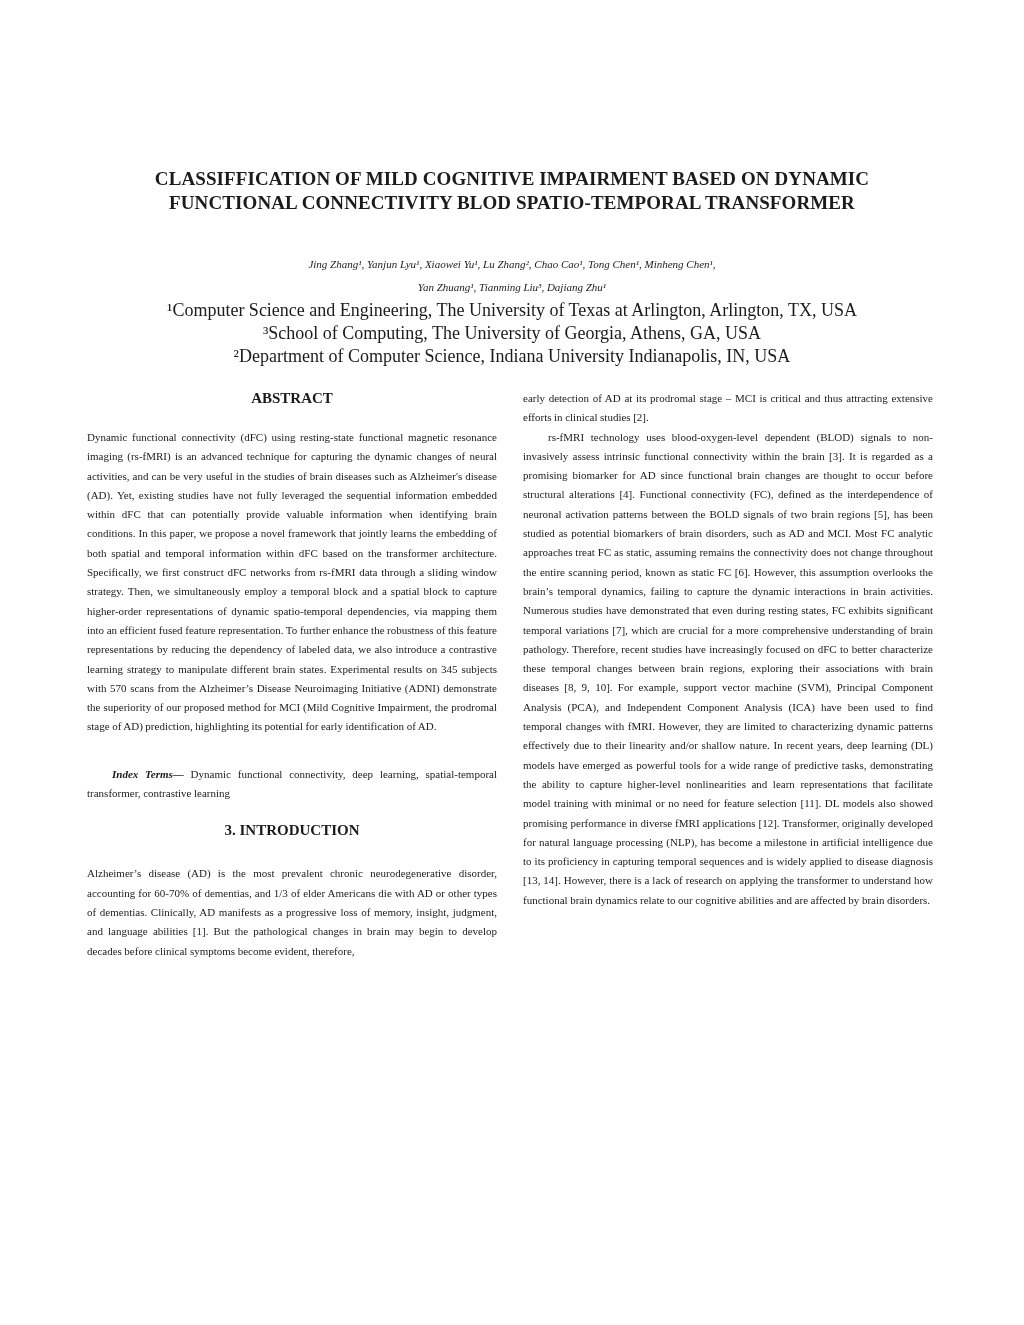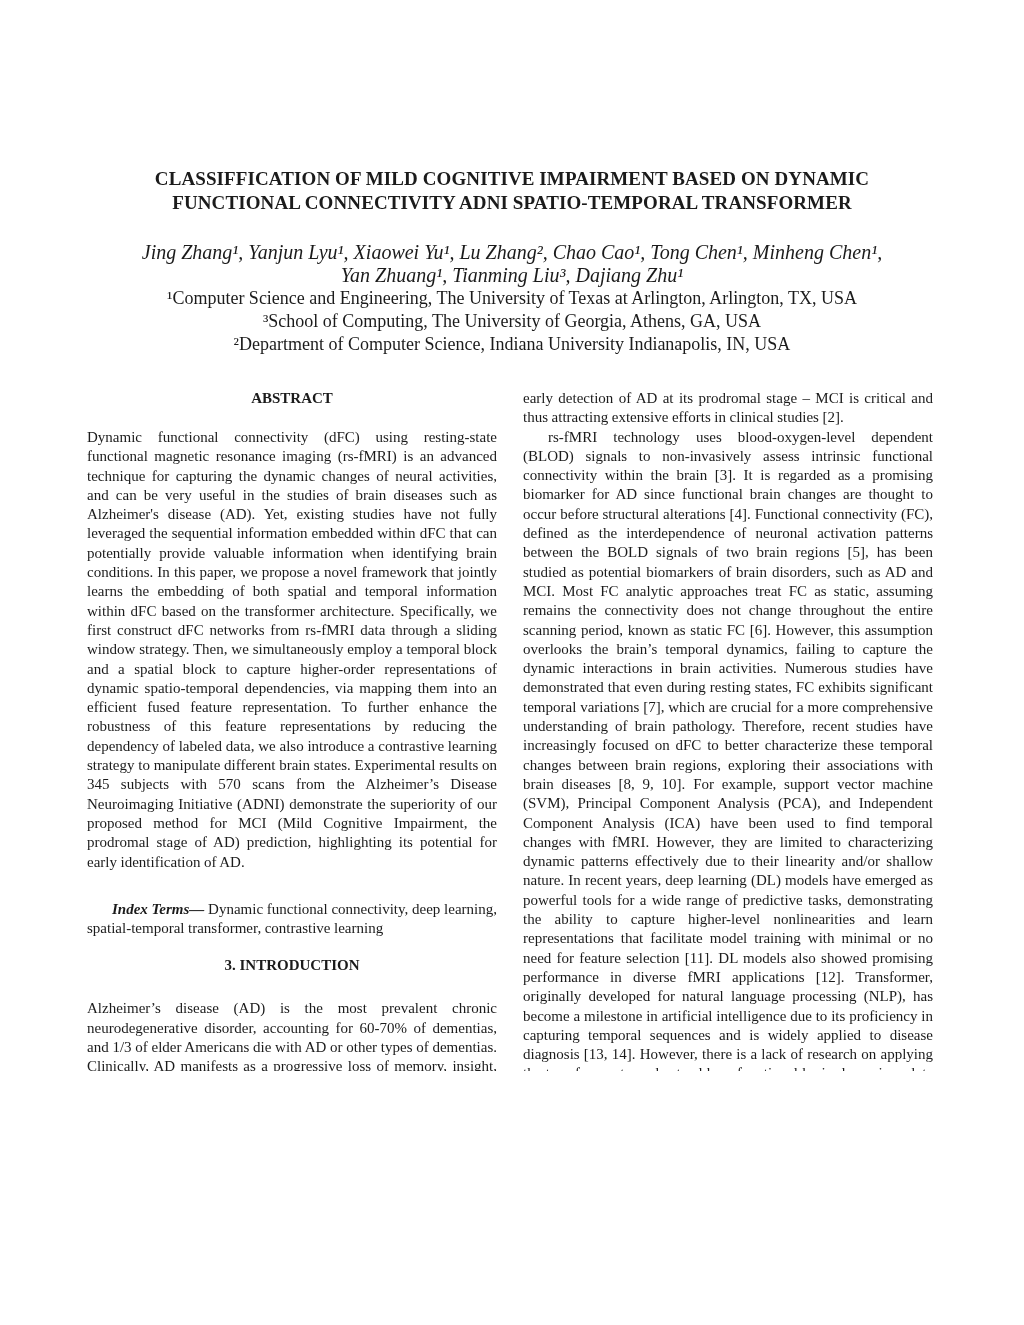--- a/index.html
+++ b/index.html
@@ -23,23 +23,23 @@
   }
   .title {
     margin: 0;
     font-size: 19px;
     font-weight: bold;
     line-height: 24px;
     letter-spacing: 0.1px;
   }
   .tline { display: block; }
   .authors {
-    margin-top: 26px;
+    margin-top: 38px;
     font-style: italic;
-    font-size: 20px;
+    font-size: 11px;
     line-height: 23px;
   }
   .affils {
     font-size: 18px;
     line-height: 23px;
   }
   .hline { display: block; }
   
   .columns {
     position: absolute;
@@ -51,42 +51,42 @@
   .col { width: 410px; }
   .sec-head {
     margin: 0;
     font-size: 15px;
     font-weight: bold;
     text-align: center;
     line-height: 19px;
   }
   .body-text {
     margin: 0;
-    font-size: 15px;
+    font-size: 11px;
     line-height: 19.3px;
     text-align: justify;
     word-spacing: -0.2px;
     hyphens: none;
   }
   .abstract   { margin-top: 20px; }
   .index-terms{ margin-top: 28px; text-indent: 25px; }
   .it-label   { font-weight: bold; font-style: italic; }
   .intro-head { margin-top: 18px; }
   .intro      { margin-top: 24px; }
   .indented   { text-indent: 25px; }
 </style>
 </head>
 <body>
 
 <div class="page">
 
   <header class="head">
     <h1 class="title">
       <span class="tline">CLASSIFFICATION OF MILD COGNITIVE IMPAIRMENT BASED ON DYNAMIC</span>
-      <span class="tline">FUNCTIONAL CONNECTIVITY ADNI SPATIO-TEMPORAL TRANSFORMER</span>
+      <span class="tline">FUNCTIONAL CONNECTIVITY BLOD SPATIO-TEMPORAL TRANSFORMER</span>
     </h1>
     <div class="authors">
       <span class="hline">Jing Zhang¹, Yanjun Lyu¹, Xiaowei Yu¹, Lu Zhang², Chao Cao¹, Tong Chen¹, Minheng Chen¹,</span>
       <span class="hline">Yan Zhuang¹, Tianming Liu³, Dajiang Zhu¹</span>
     </div>
     <div class="affils">
       <span class="hline">¹Computer Science and Engineering, The University of Texas at Arlington, Arlington, TX, USA</span>
       <span class="hline">³School of Computing, The University of Georgia, Athens, GA, USA</span>
       <span class="hline">²Department of Computer Science, Indiana University Indianapolis, IN, USA</span>
     </div>

